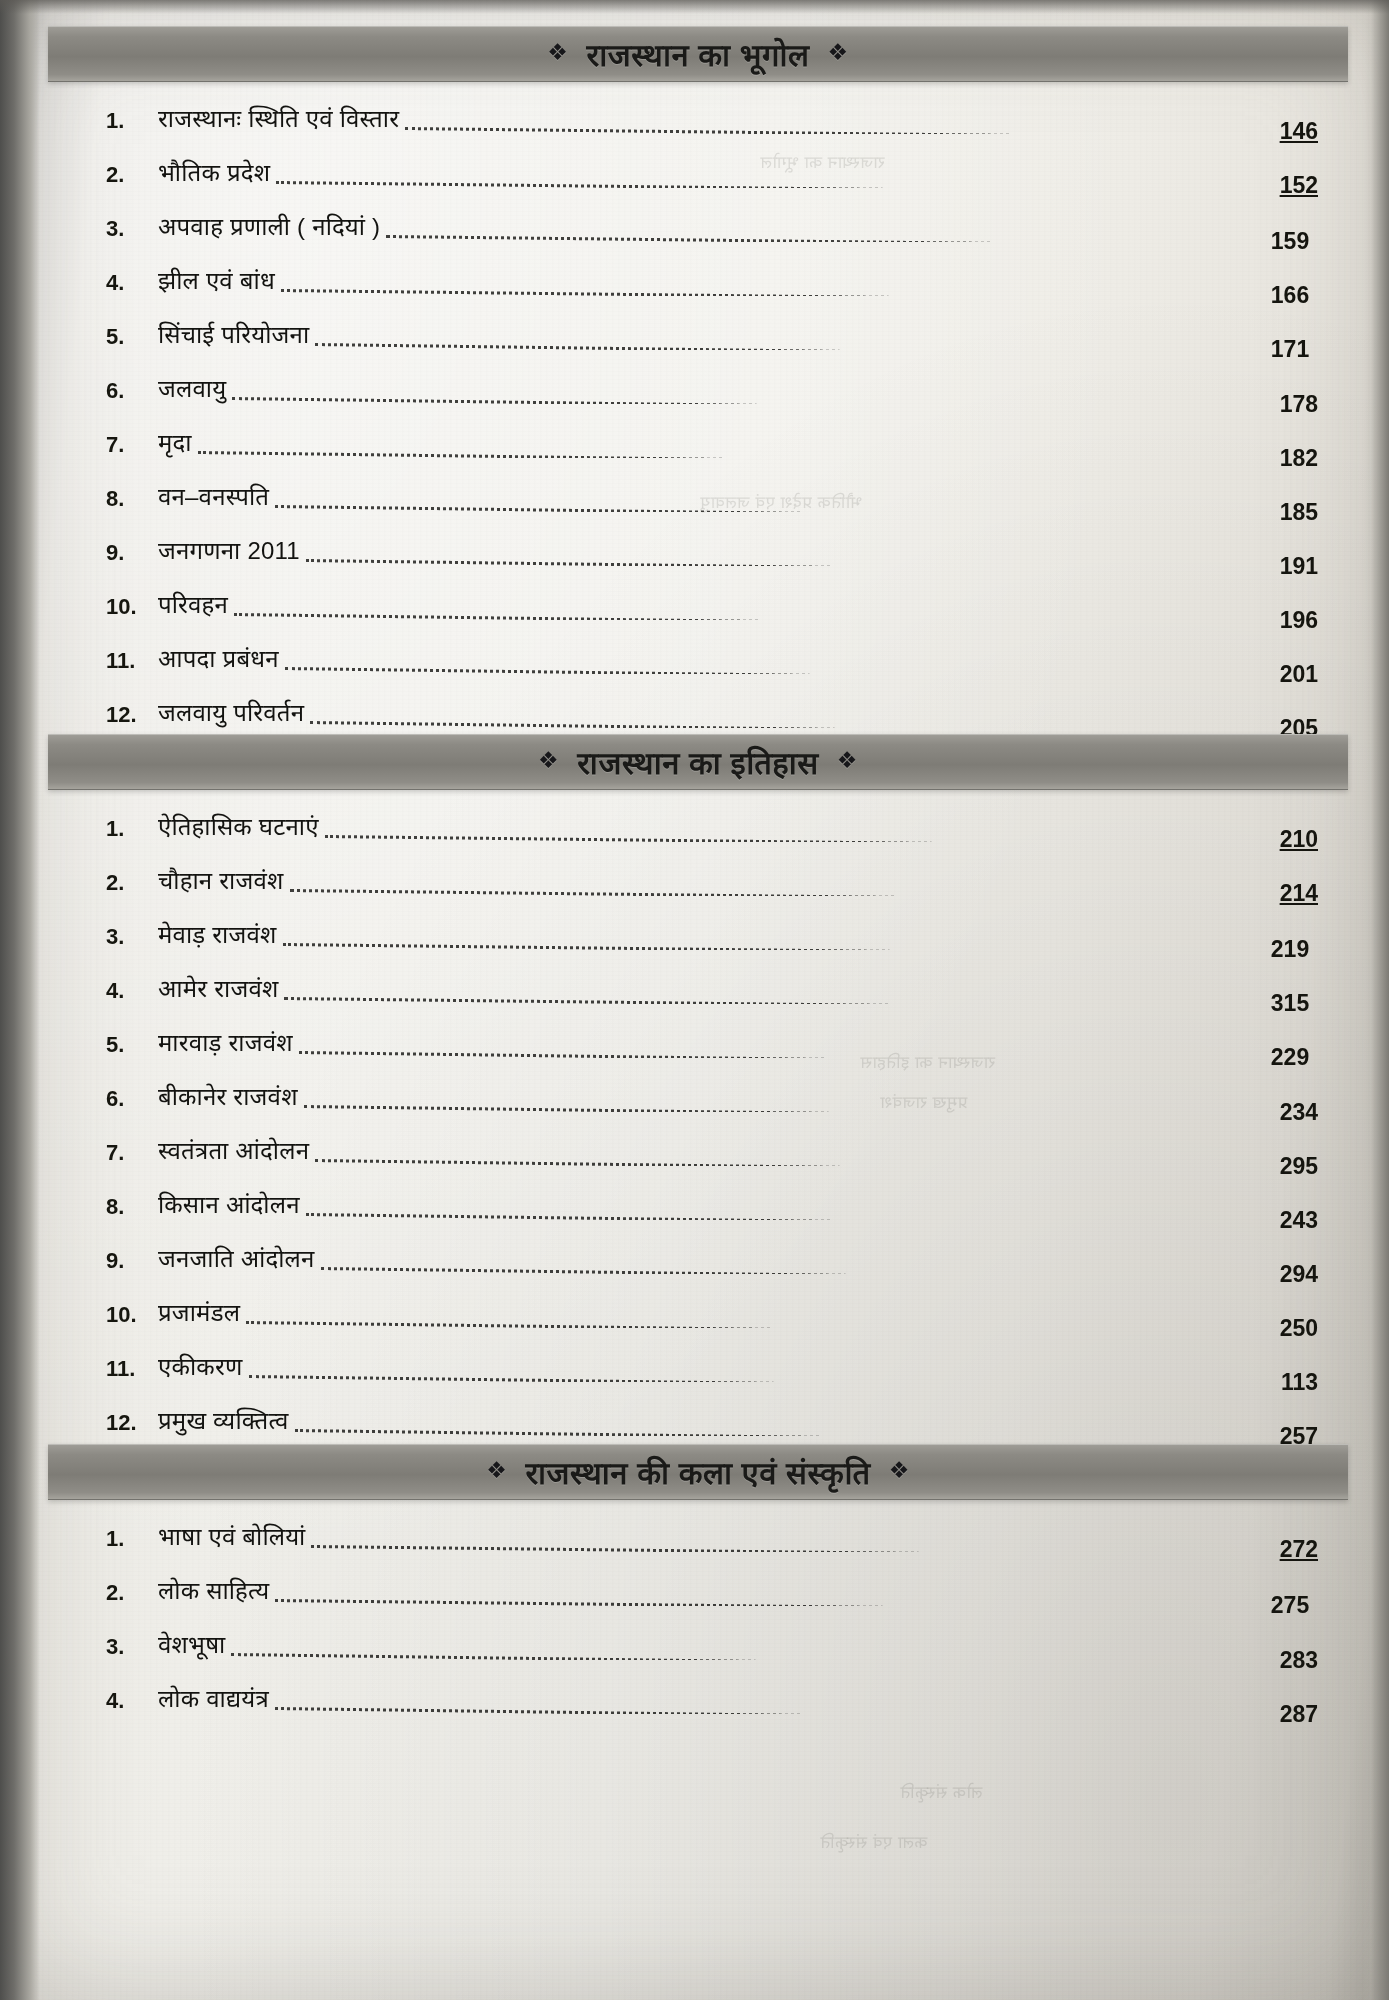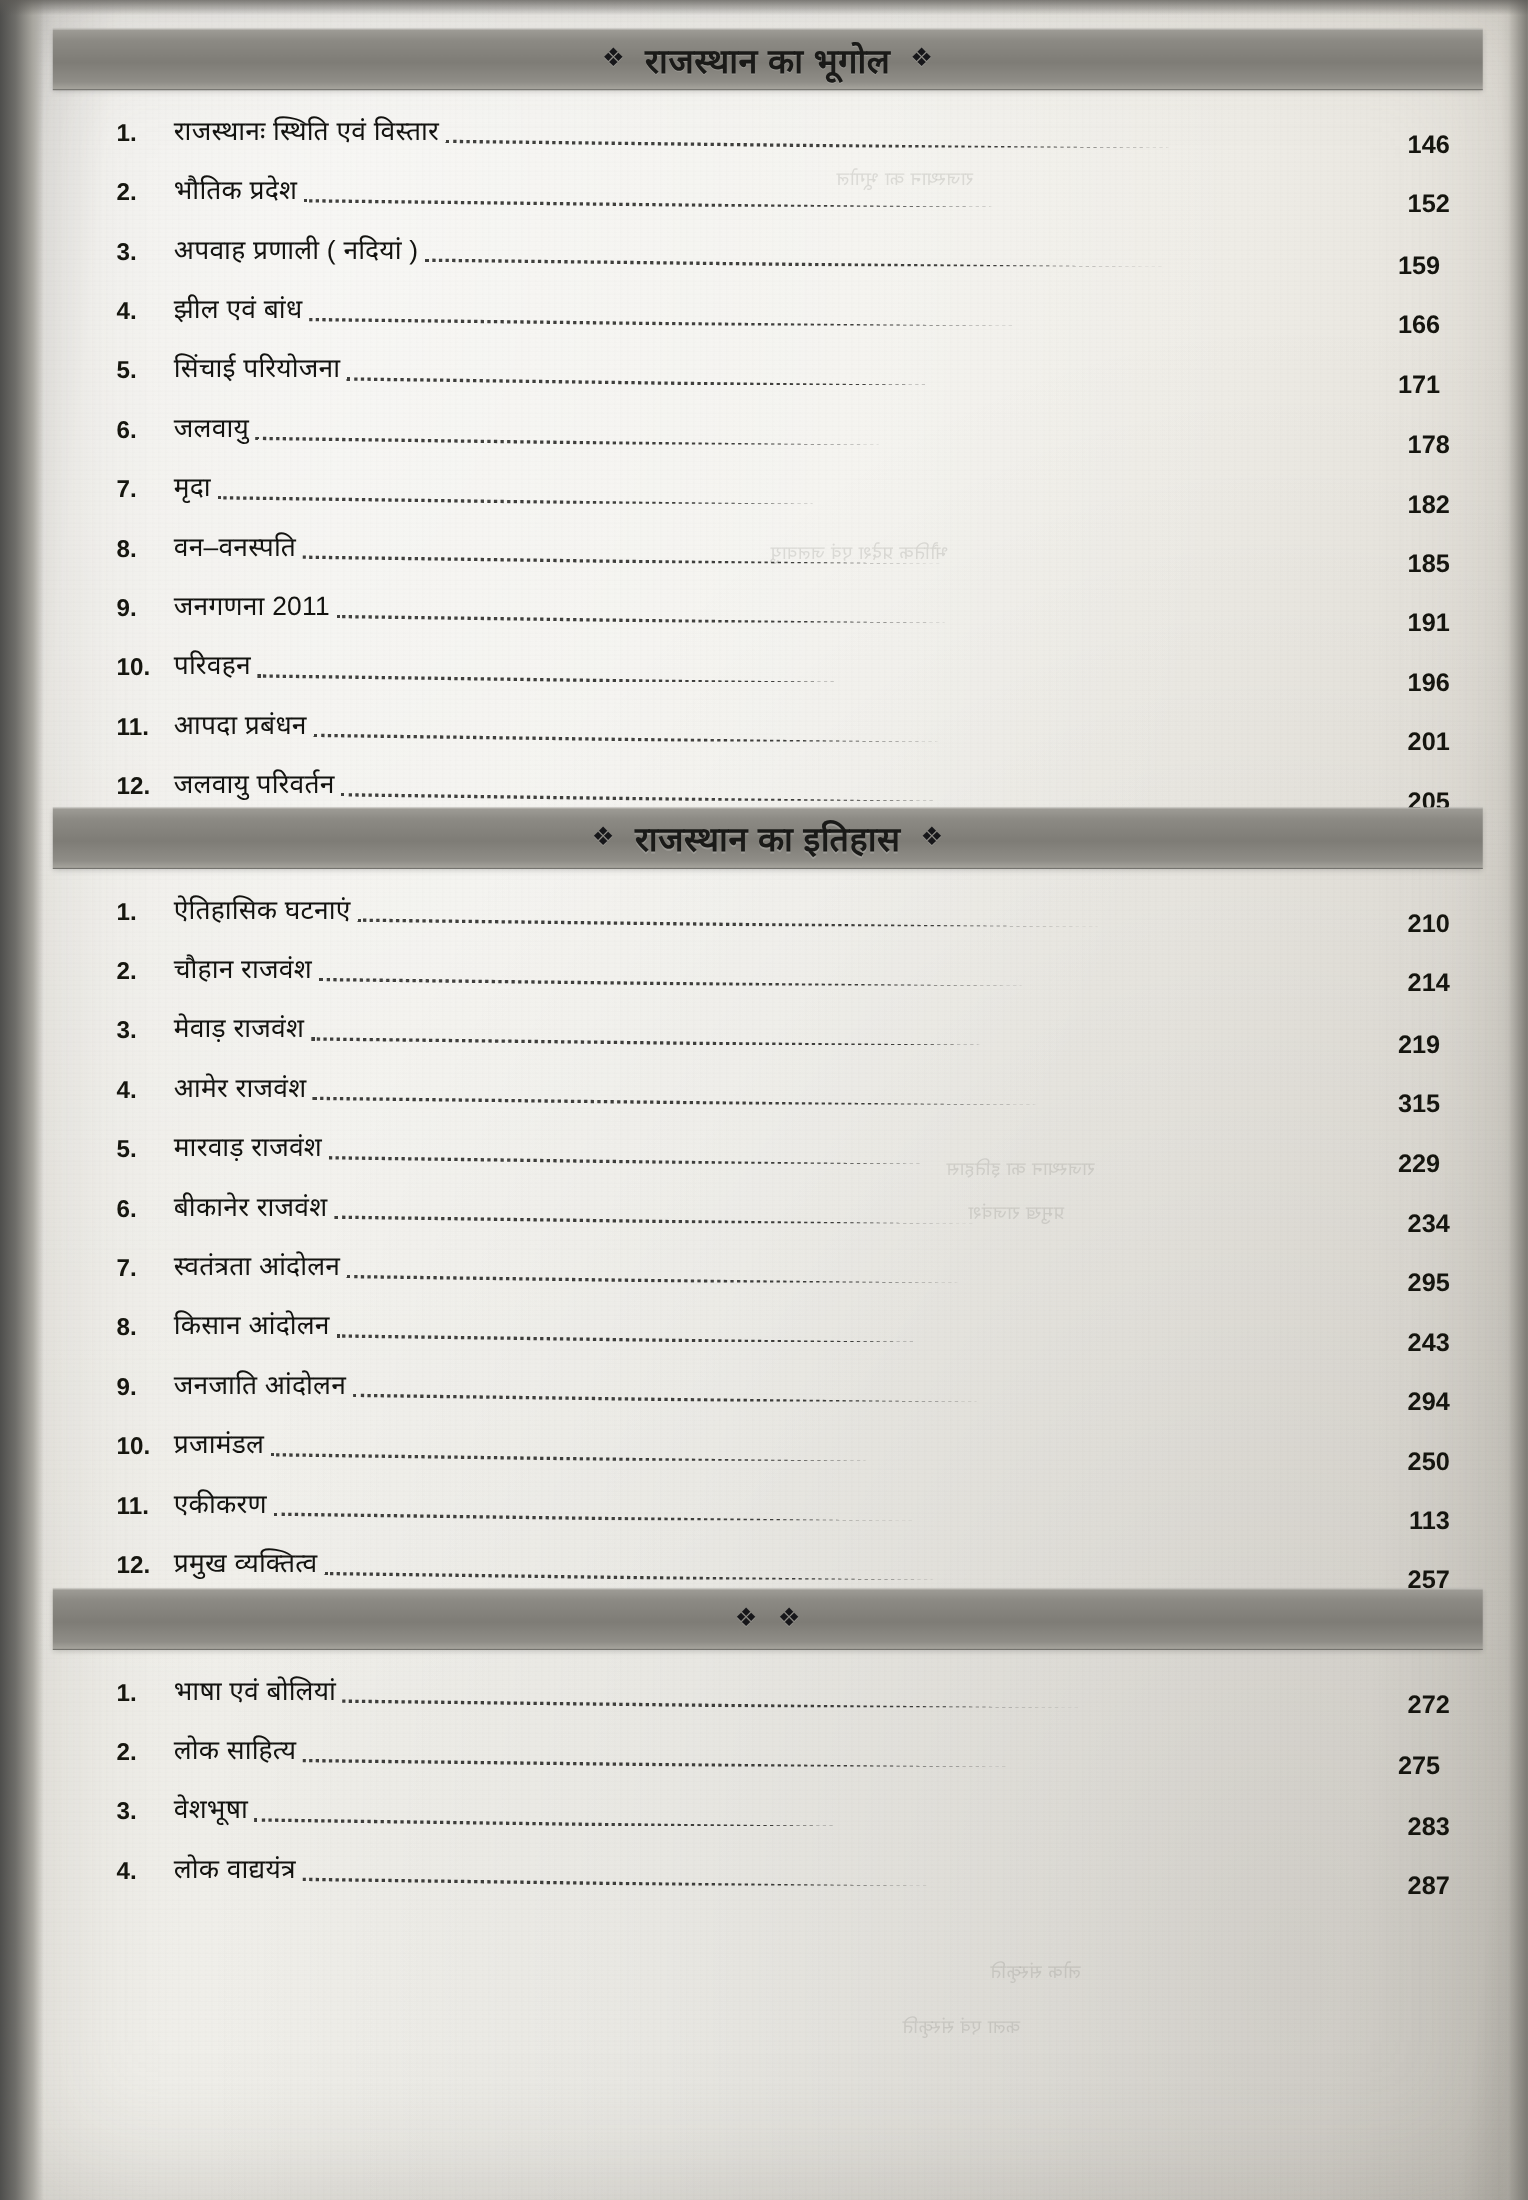--- a/index.html
+++ b/index.html
@@ -156,21 +156,21 @@
   .page-no {
     flex: 0 0 auto;
     min-width: 56px;
     text-align: right;
     font-size: 23px;
     font-weight: 700;
     color: #15150f;
     transform: translateY(10px);
   }
   
-  .drop0 .page-no { transform: translateY(9px); }
+  .drop0 .page-no { transform: translateY(9px); text-decoration: underline; }
   .drop1 .page-no { transform: translateY(11px); text-align: center; }
   .drop2 .page-no { transform: translateY(12px); }
 
   .sec-geo  { margin-top: 26px; }
   .sec-his  { margin-top: 4px; }
   .sec-art  { margin-top: 6px; }
 </style>
 </head>
 <body>
 
@@ -351,20 +351,21 @@
           <span class="leader"></span>
           <span class="page-no">257</span>
         </li>
       </ol>
     </div>
 
     <div class="section sec-art">
       <div class="band">
         <div class="band-title">
           <span class="fleur">❖</span>
+          <span>राजस्थान की कला एवं संस्कृति</span>
           <span class="fleur">❖</span>
         </div>
       </div>
       <ol class="toc">
         <li class="toc-row skew-a drop0">
           <span class="num">1.</span>
           <span class="title">भाषा एवं बोलियां</span>
           <span class="leader"></span>
           <span class="page-no">272</span>
         </li>

